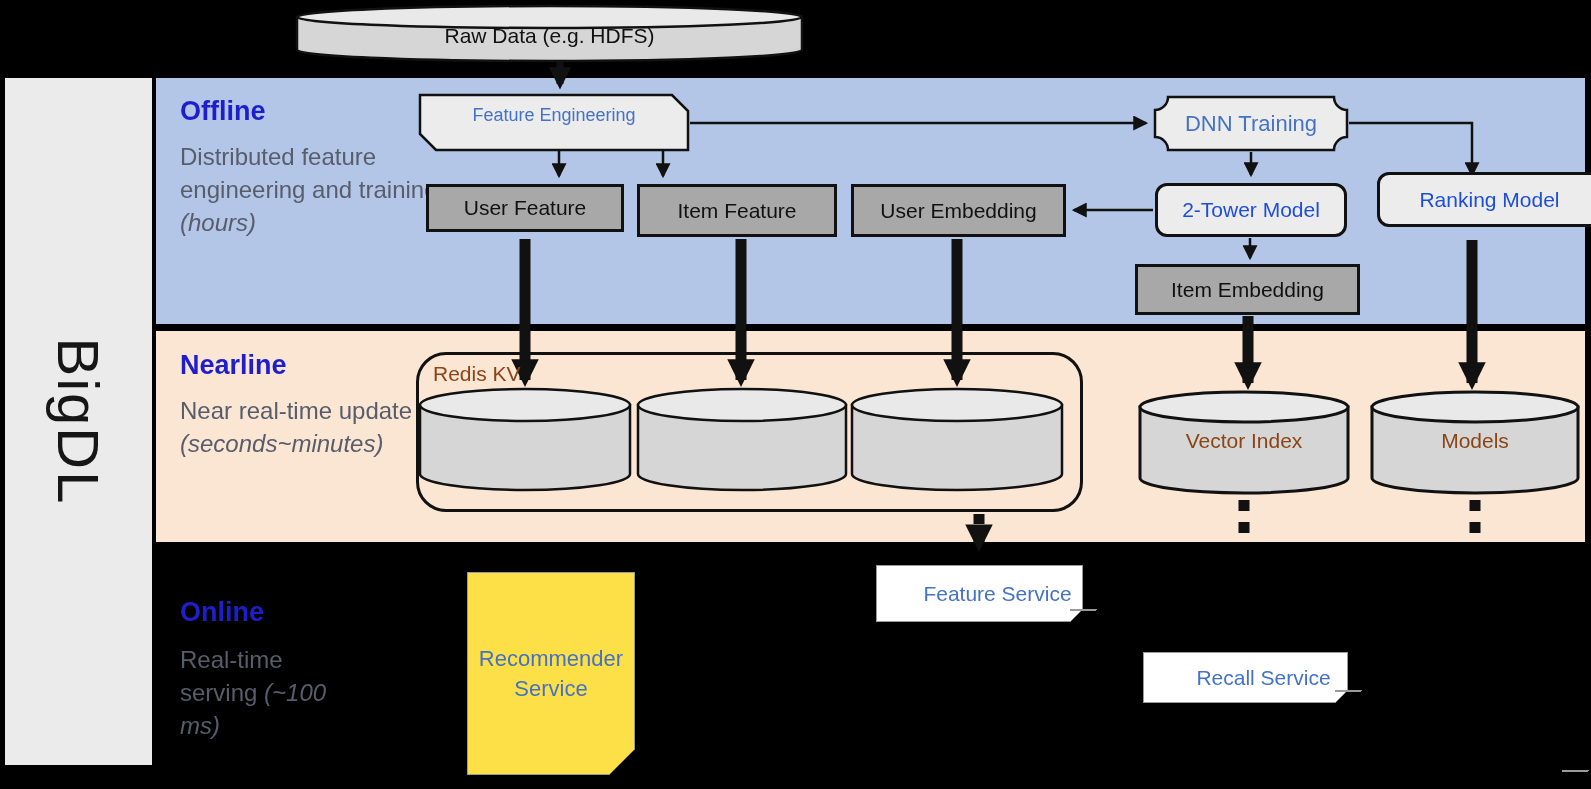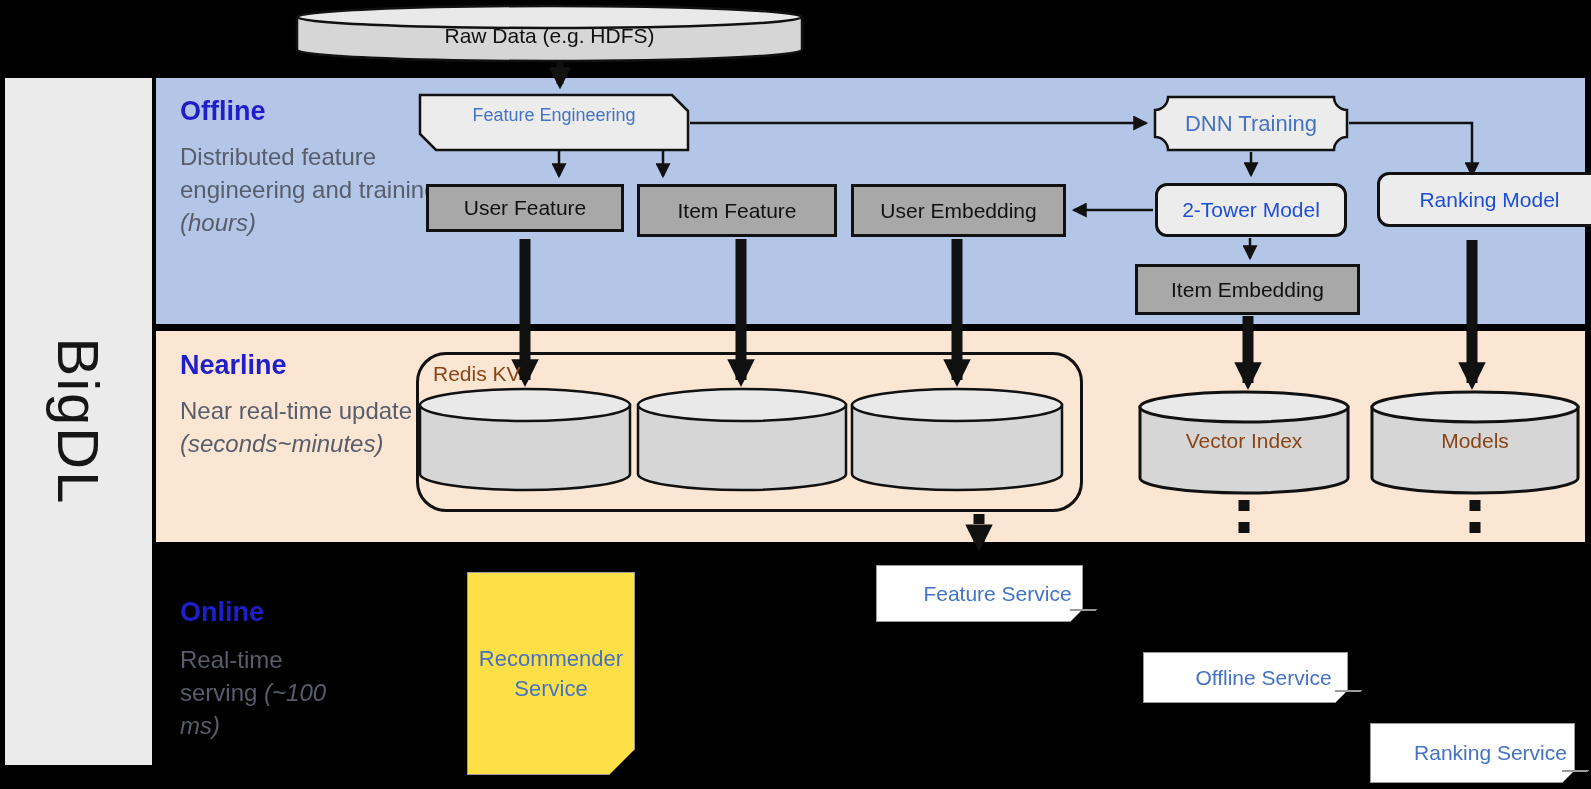--- a/index.html
+++ b/index.html
@@ -160,22 +160,19 @@
     <span>Recommender Service</span>
   </div>
   <div class="abs doc fold" style="left:609px;top:749px;"></div>
 
   <div class="abs service" style="left:876px;top:565px;width:207px;height:57px;">
     <span>Feature Service</span>
   </div>
   <div class="abs service fold" style="left:1070px;top:609px;"></div>
 
   <div class="abs service" style="left:1143px;top:652px;width:205px;height:51px;">
-    <span>Offline Service</span>
+    <span>Recall Service</span>
   </div>
   <div class="abs service fold" style="left:1335px;top:690px;"></div>
 
-  <div class="abs service" style="left:1370px;top:723px;width:205px;height:60px;">
-    <span>Ranking Service</span>
-  </div>
   <div class="abs service fold" style="left:1562px;top:770px;"></div>
 
 </div>
 
 </body></html>

